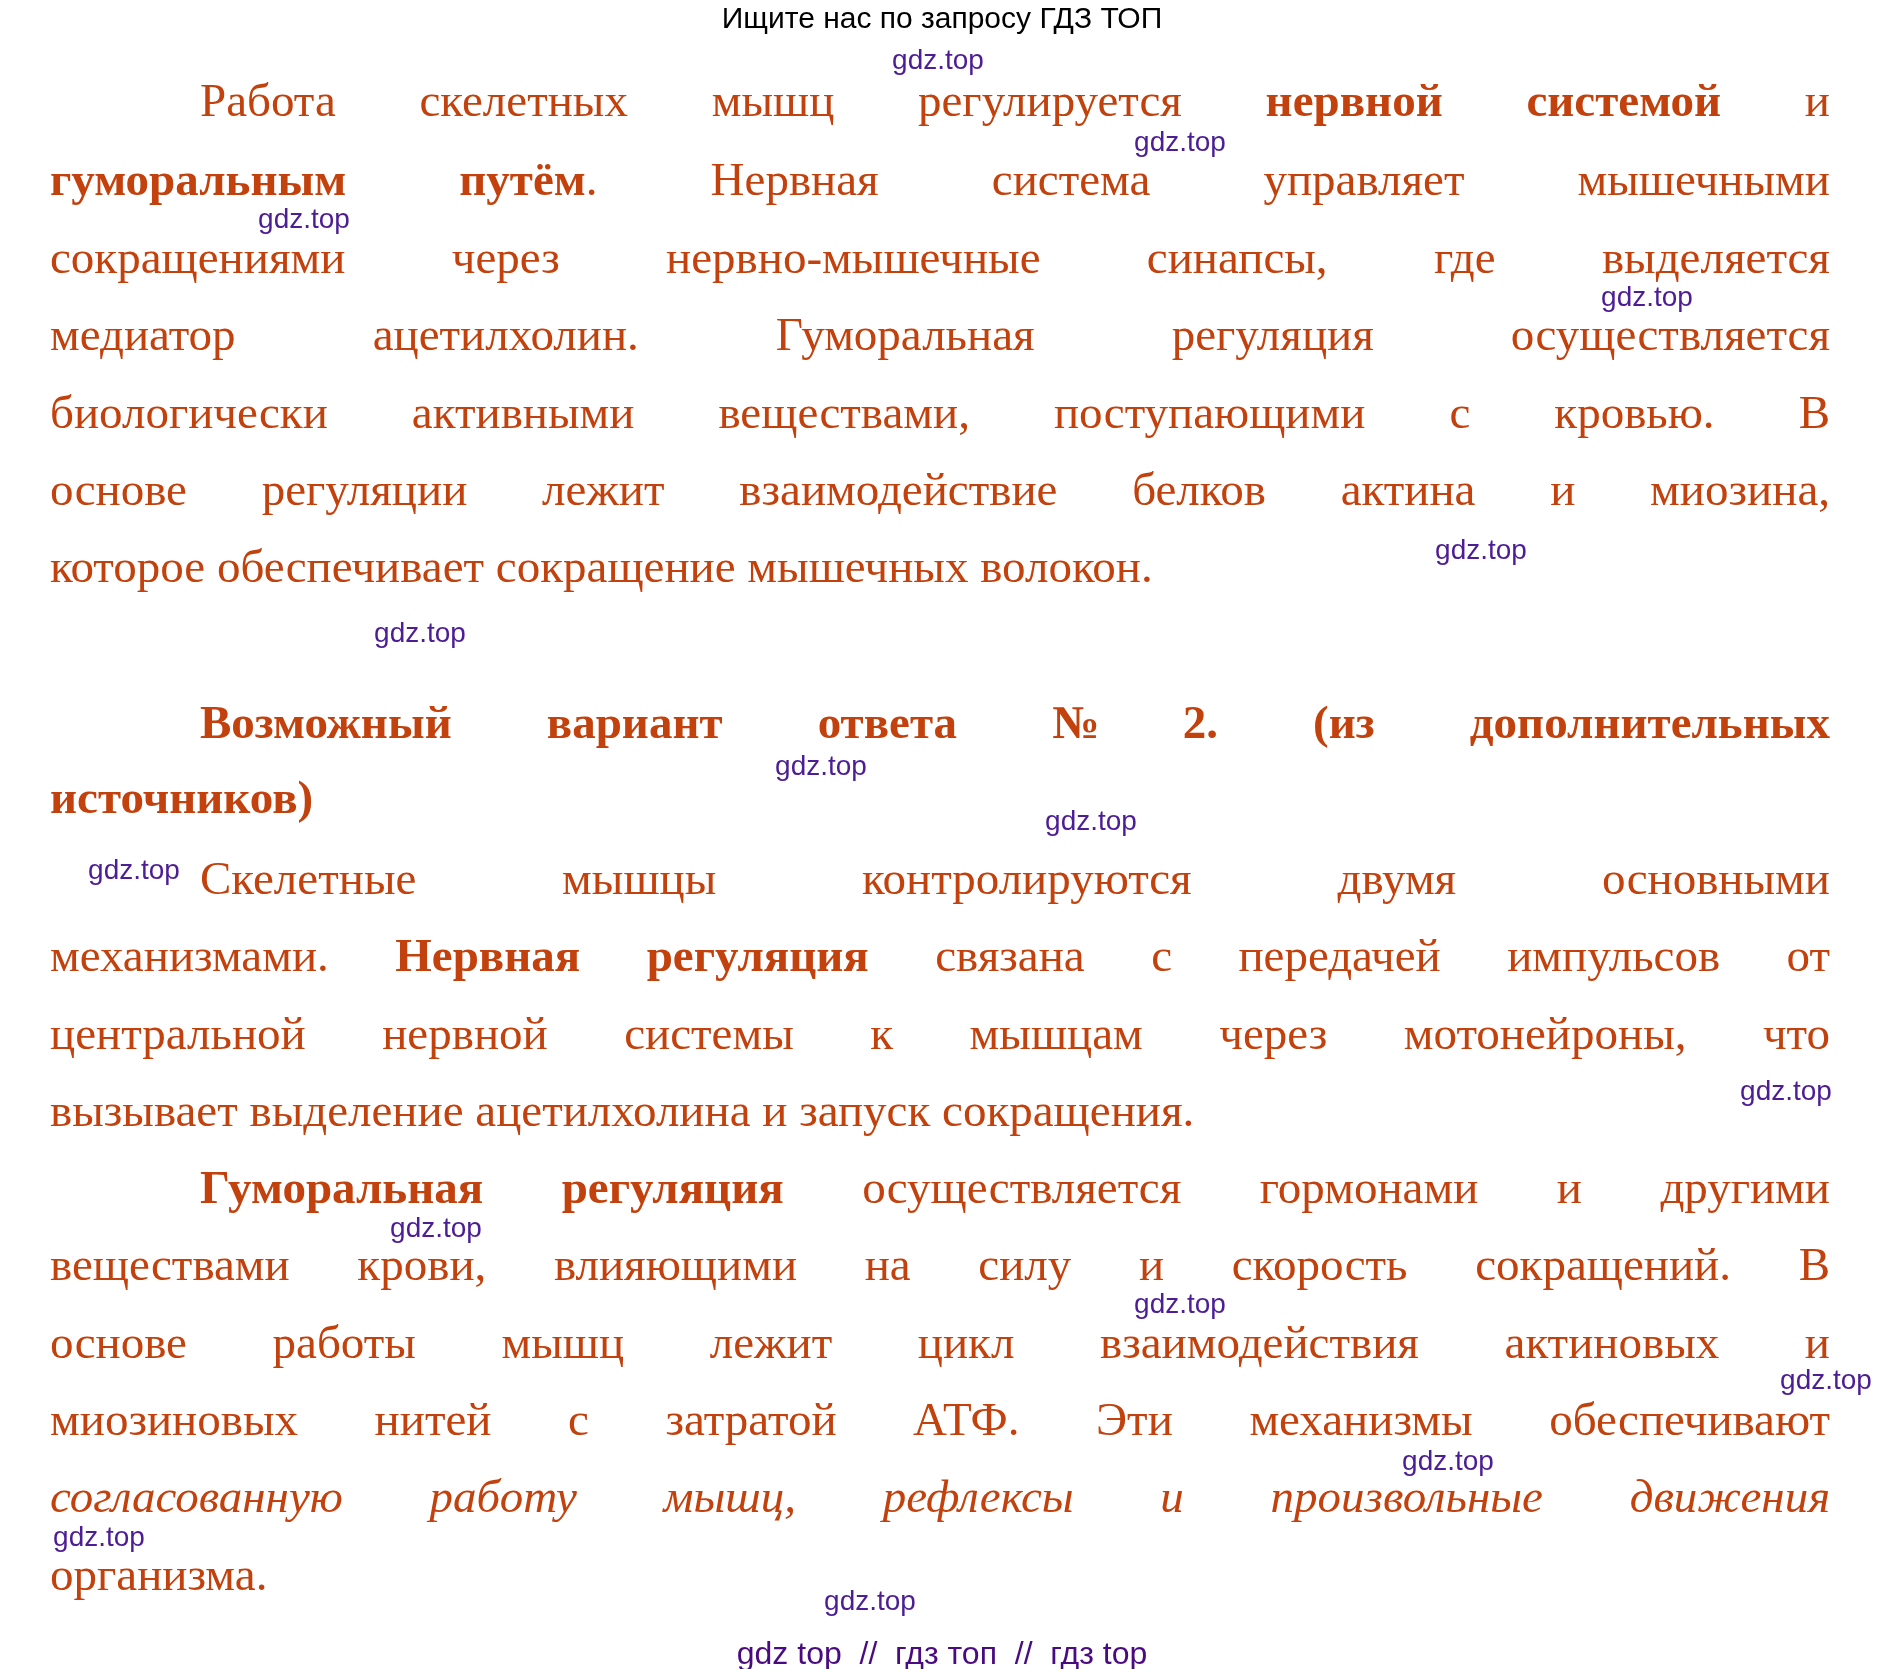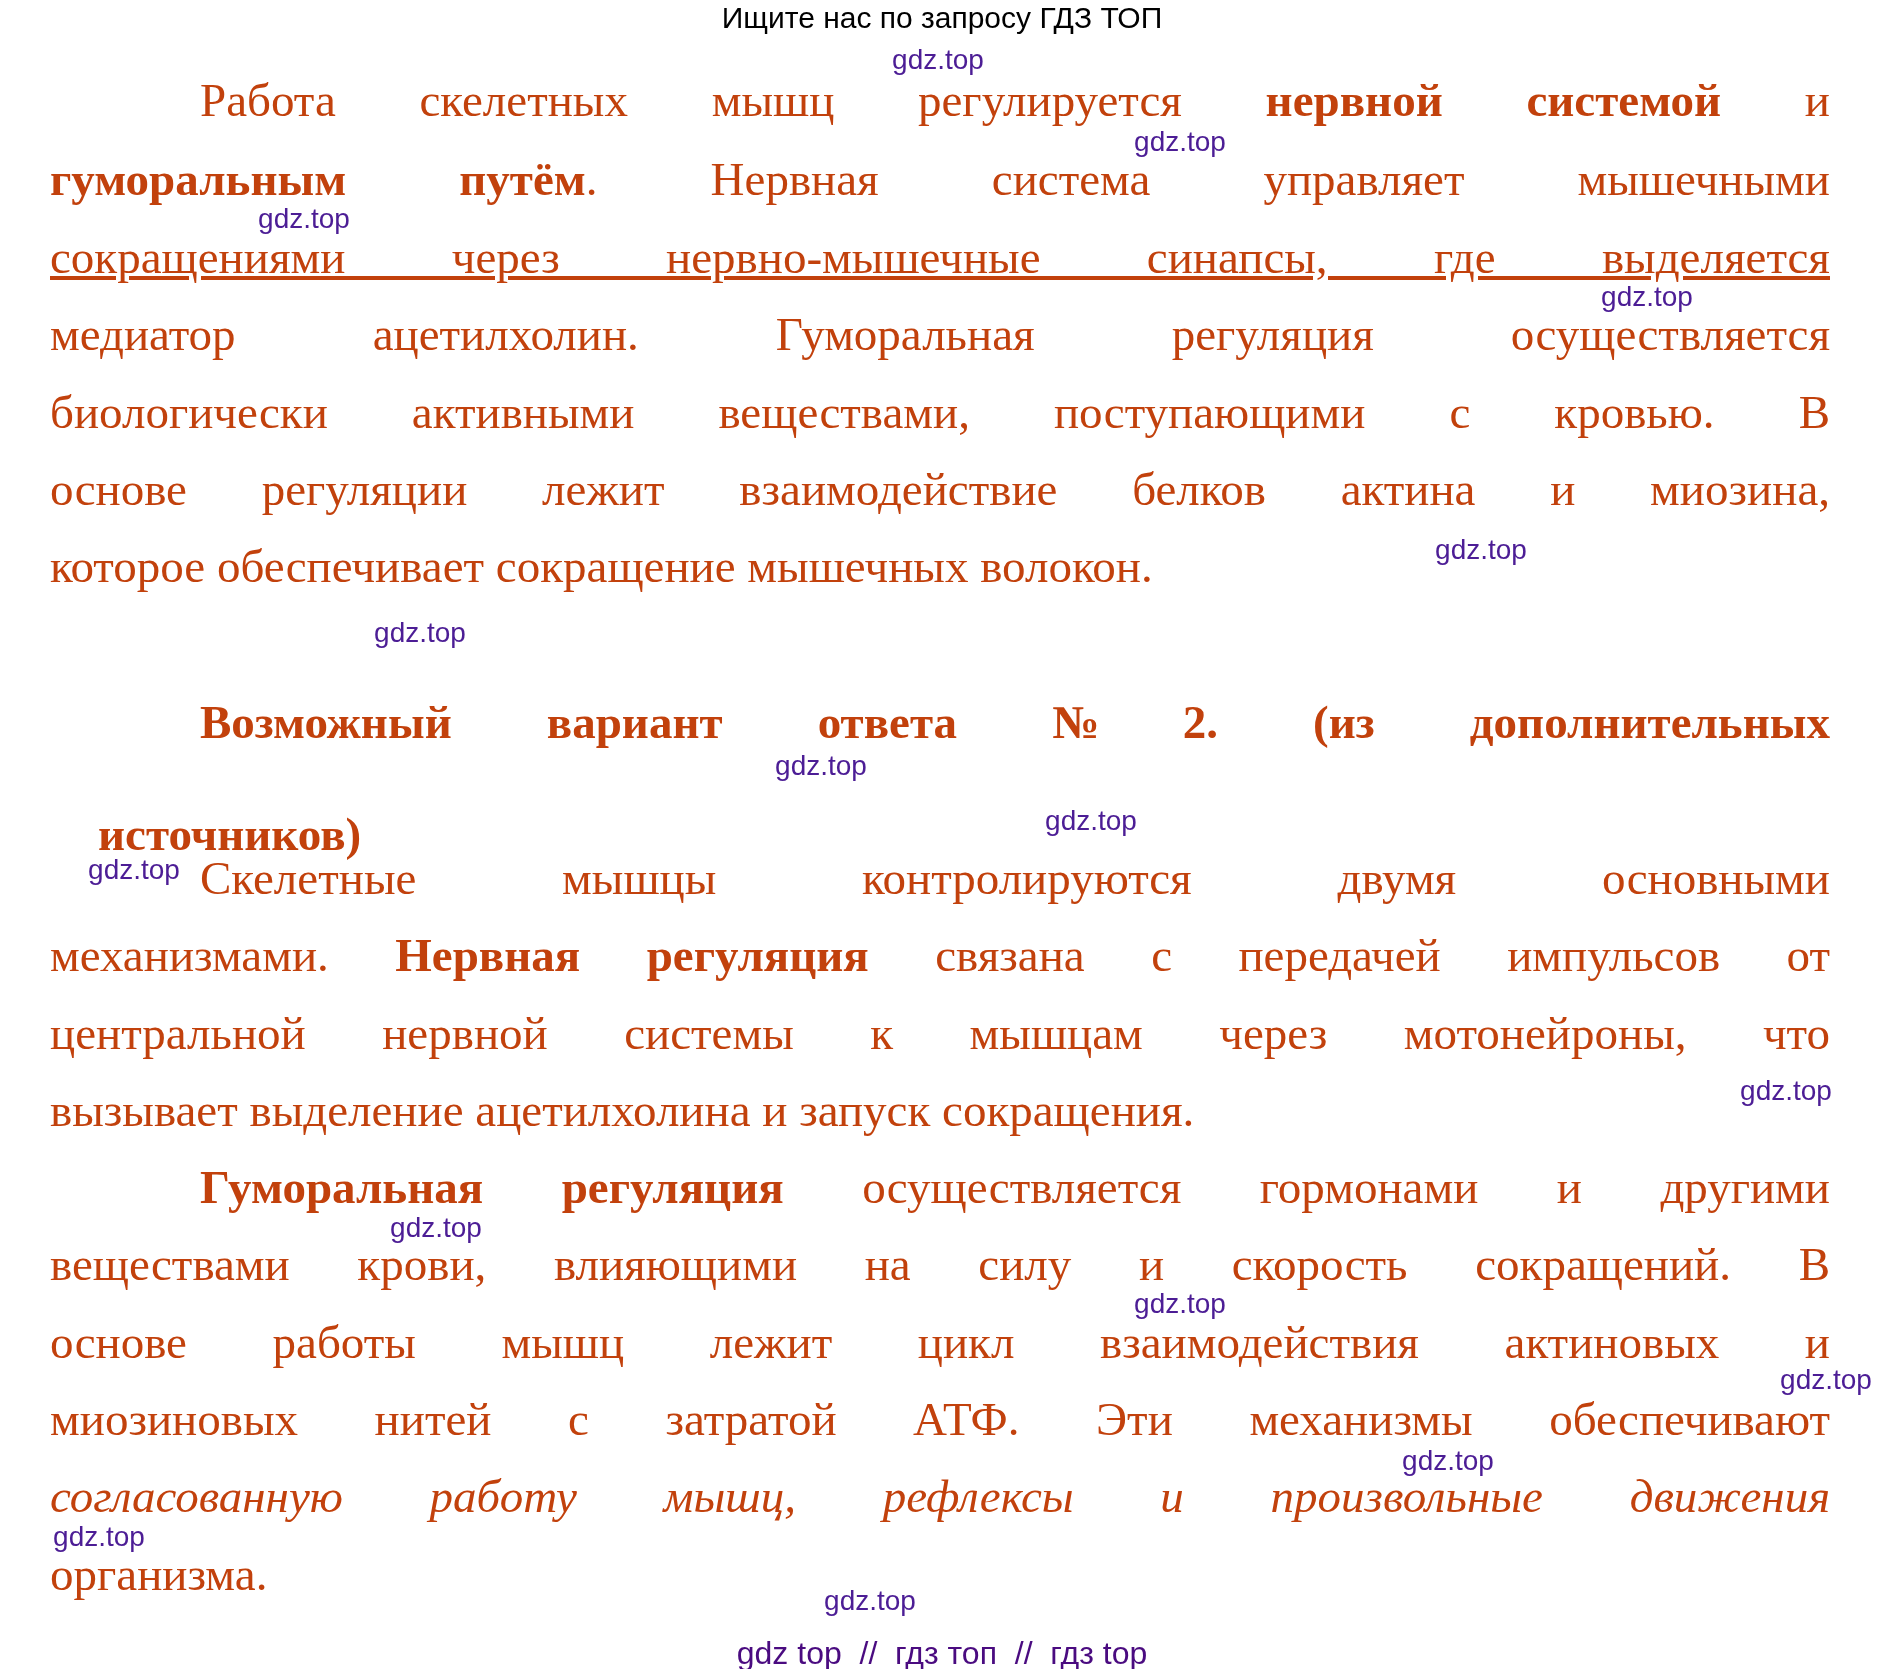--- a/index.html
+++ b/index.html
@@ -22,40 +22,40 @@
 <body>
 
 <div class="hdr">Ищите нас по запросу ГДЗ ТОП</div>
 
 <div class="line indent" style="top:70px;">
   <span class="inner"><span>Работа скелетных мышц регулируется </span><span class="b">нервной системой</span><span> и</span></span>
 </div>
 <div class="line" style="top:149px;">
   <span class="inner"><span class="b">гуморальным путём</span><span>. Нервная система управляет мышечными</span></span>
 </div>
-<div class="line" style="top:227px;text-decoration:underline;">
+<div class="line" style="top:227px;">
   <span class="inner">сокращениями через нервно-мышечные синапсы, где выделяется</span>
 </div>
 <div class="line" style="top:304px;">
   <span class="inner">медиатор ацетилхолин. Гуморальная регуляция осуществляется</span>
 </div>
 <div class="line" style="top:382px;">
   <span class="inner">биологически активными веществами, поступающими с кровью. В</span>
 </div>
 <div class="line" style="top:459px;">
   <span class="inner">основе регуляции лежит взаимодействие белков актина и миозина,</span>
 </div>
 <div class="line last" style="top:536px;">
   <span class="inner">которое обеспечивает сокращение мышечных волокон.</span>
 </div>
 
 <div class="line indent b" style="top:692px;">
   <span class="inner">Возможный вариант ответа №2. (из дополнительных</span>
 </div>
-<div class="line last b" style="top:804px;margin-left:48px;">
+<div class="line last b" style="top:767px;">
   <span class="inner">источников)</span>
 </div>
 
 <div class="line indent" style="top:848px;">
   <span class="inner">Скелетные мышцы контролируются двумя основными</span>
 </div>
 <div class="line" style="top:925px;">
   <span class="inner"><span>механизмами. </span><span class="b">Нервная регуляция</span><span> связана с передачей импульсов от</span></span>
 </div>
 <div class="line" style="top:1003px;">

